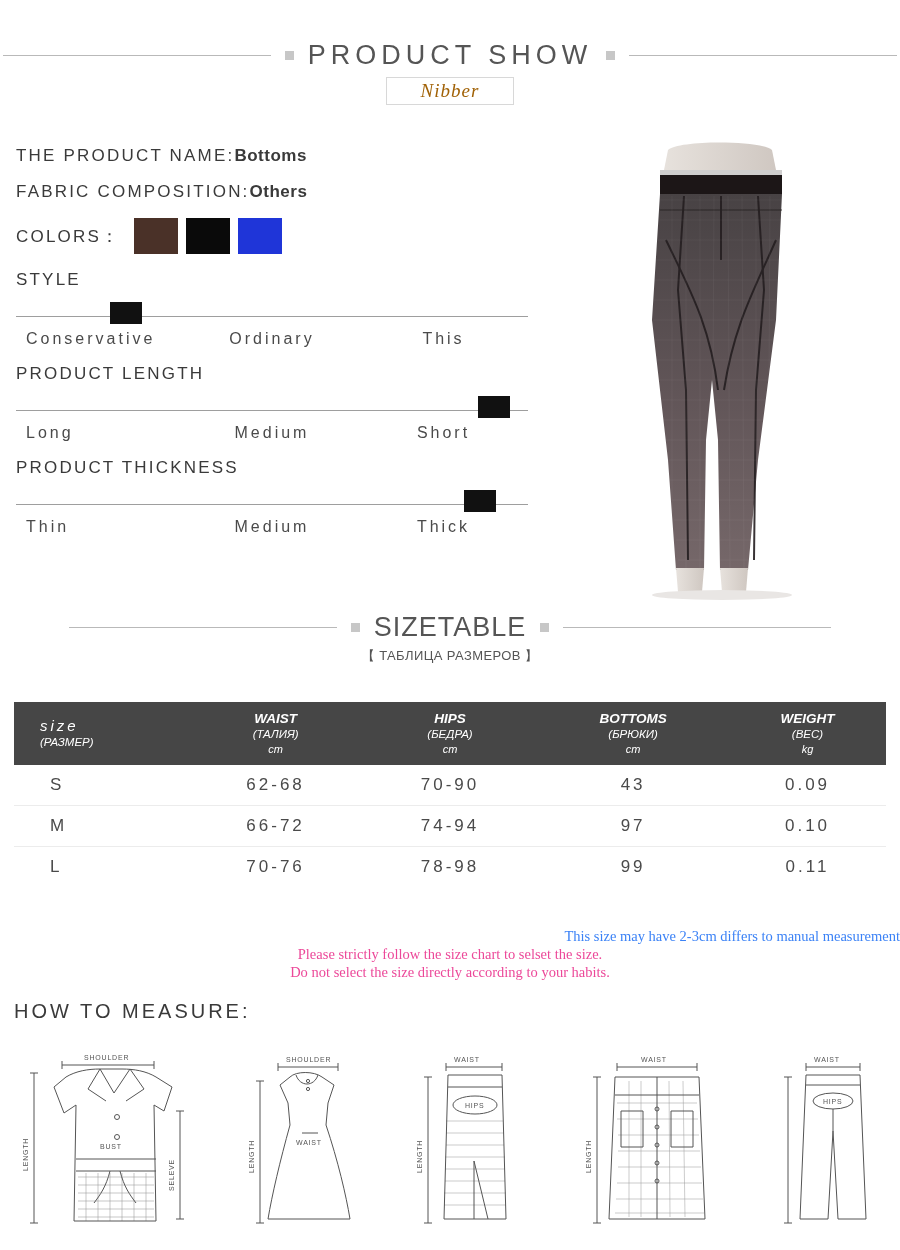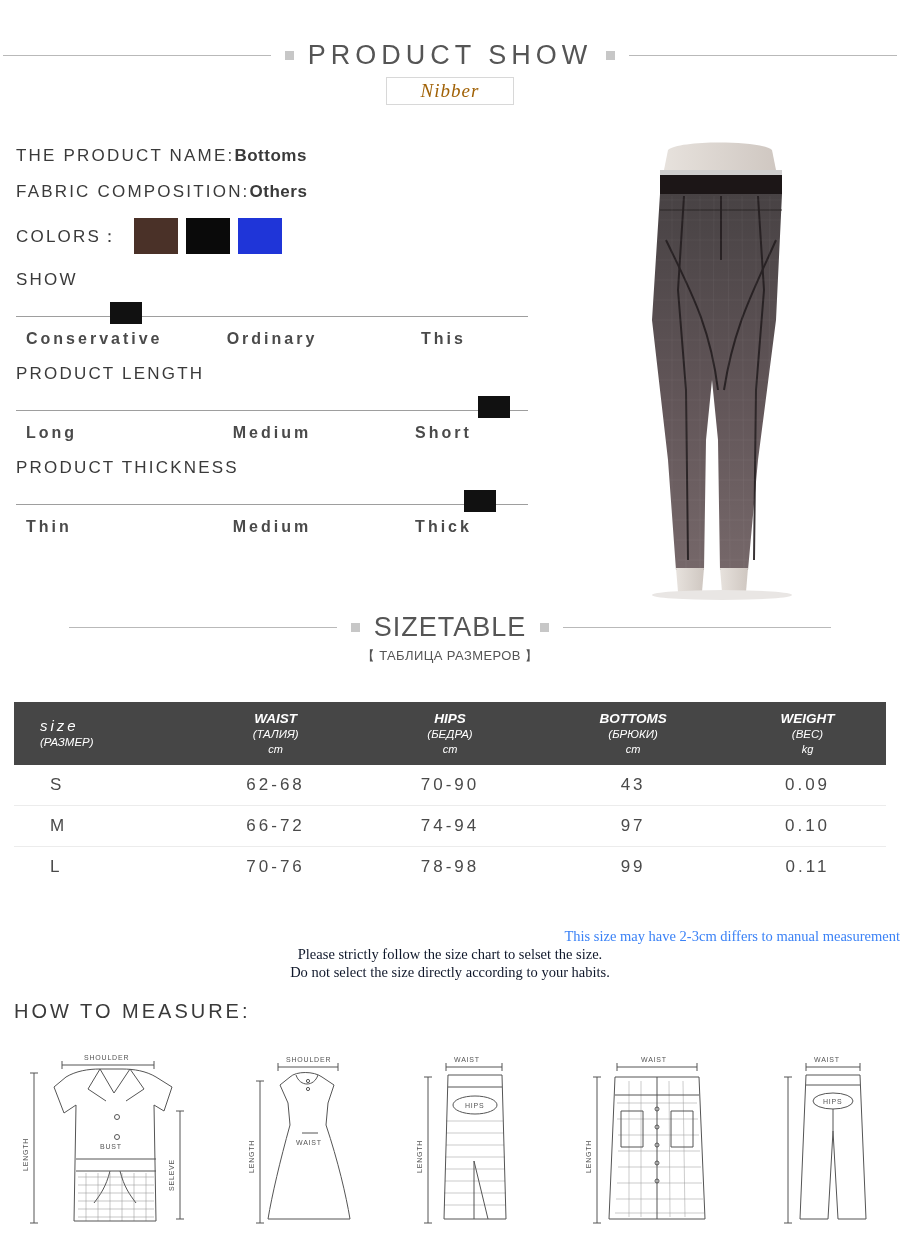--- a/index.html
+++ b/index.html
@@ -127,21 +127,20 @@
     top: 4px;
     width: 32px;
     height: 22px;
     background: #111;
   }
   .scale-labels {
     display: flex;
     justify-content: space-between;
     margin-top: 10px;
     width: 512px;
-    font-weight: bold;
   }
   .scale-labels span {
     font-size: 16px;
     letter-spacing: 3px;
     color: #4a4a4a;
   }
   .scale-labels span:nth-child(1) { width: 33%; text-align: left; padding-left: 10px; box-sizing: border-box;}
   .scale-labels span:nth-child(2) { width: 34%; text-align: center; }
   .scale-labels span:nth-child(3) { width: 33%; text-align: center; }
 
@@ -238,21 +237,21 @@
   }
   .note1 {
     font-family: Liberation Serif, serif;
     font-size: 14.5px;
     color: #3b82f6;
     text-align: right;
   }
   .note2, .note3 {
     font-family: "Liberation Serif", serif;
     font-size: 14.5px;
-    color: #0f172a;
+    color: #ec4899;
     line-height: 1.25;
   }
 
   
   .htm-title {
     position: absolute;
     top: 1000px;
     left: 14px;
     font-size: 20px;
     letter-spacing: 3px;
@@ -303,21 +302,21 @@
   </div>
 
   <div class="colors-row">
     <span class="colors-label">COLORS：</span>
     <span class="swatch" id="sw0" style="background: rgb(74, 49, 40);"></span>
     <span class="swatch" id="sw1" style="background: rgb(10, 10, 10);"></span>
     <span class="swatch" id="sw2" style="background: rgb(31, 53, 216);"></span>
   </div>
 
   <div class="scale-block">
-    <div class="scale-title">SHOW</div>
+    <div class="scale-title">STYLE</div>
     <div class="scale-bar">
       <div class="scale-line"></div>
       <div class="scale-marker" id="mk0" style="left: 94px;"></div>
     </div>
     <div class="scale-labels">
       <span>Conservative</span>
       <span>Ordinary</span>
       <span>This</span>
     </div>
   </div>

